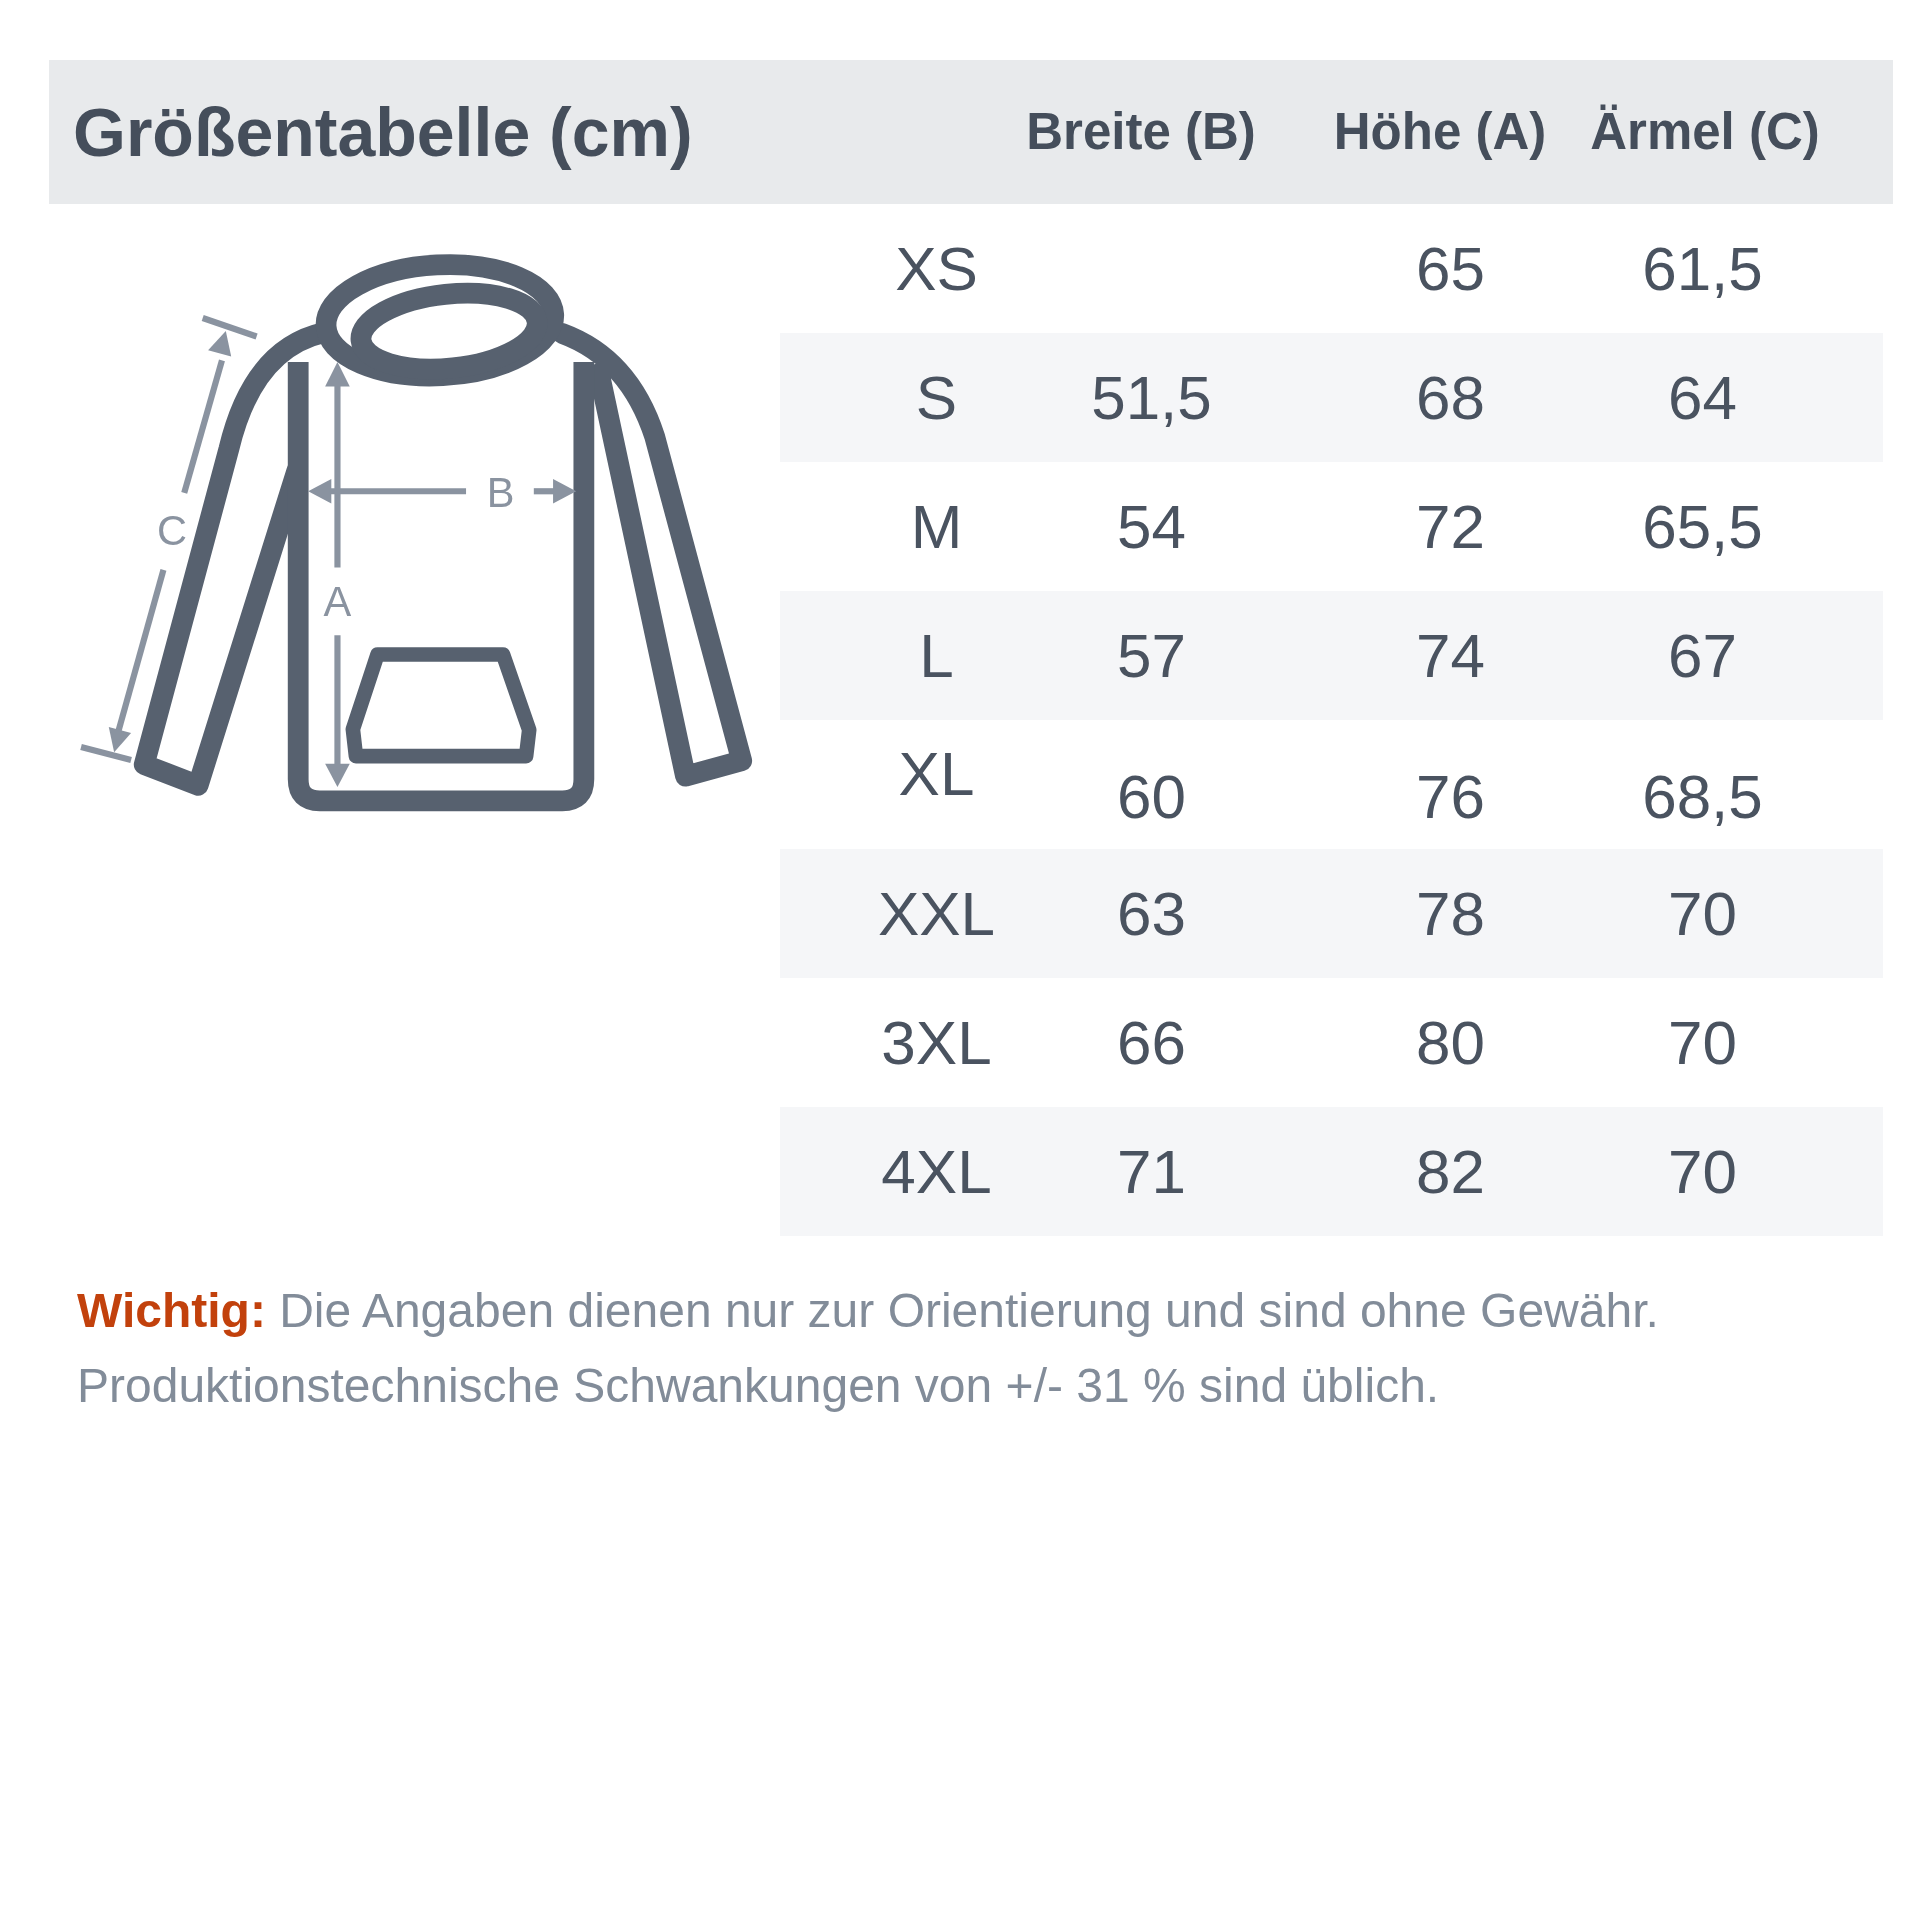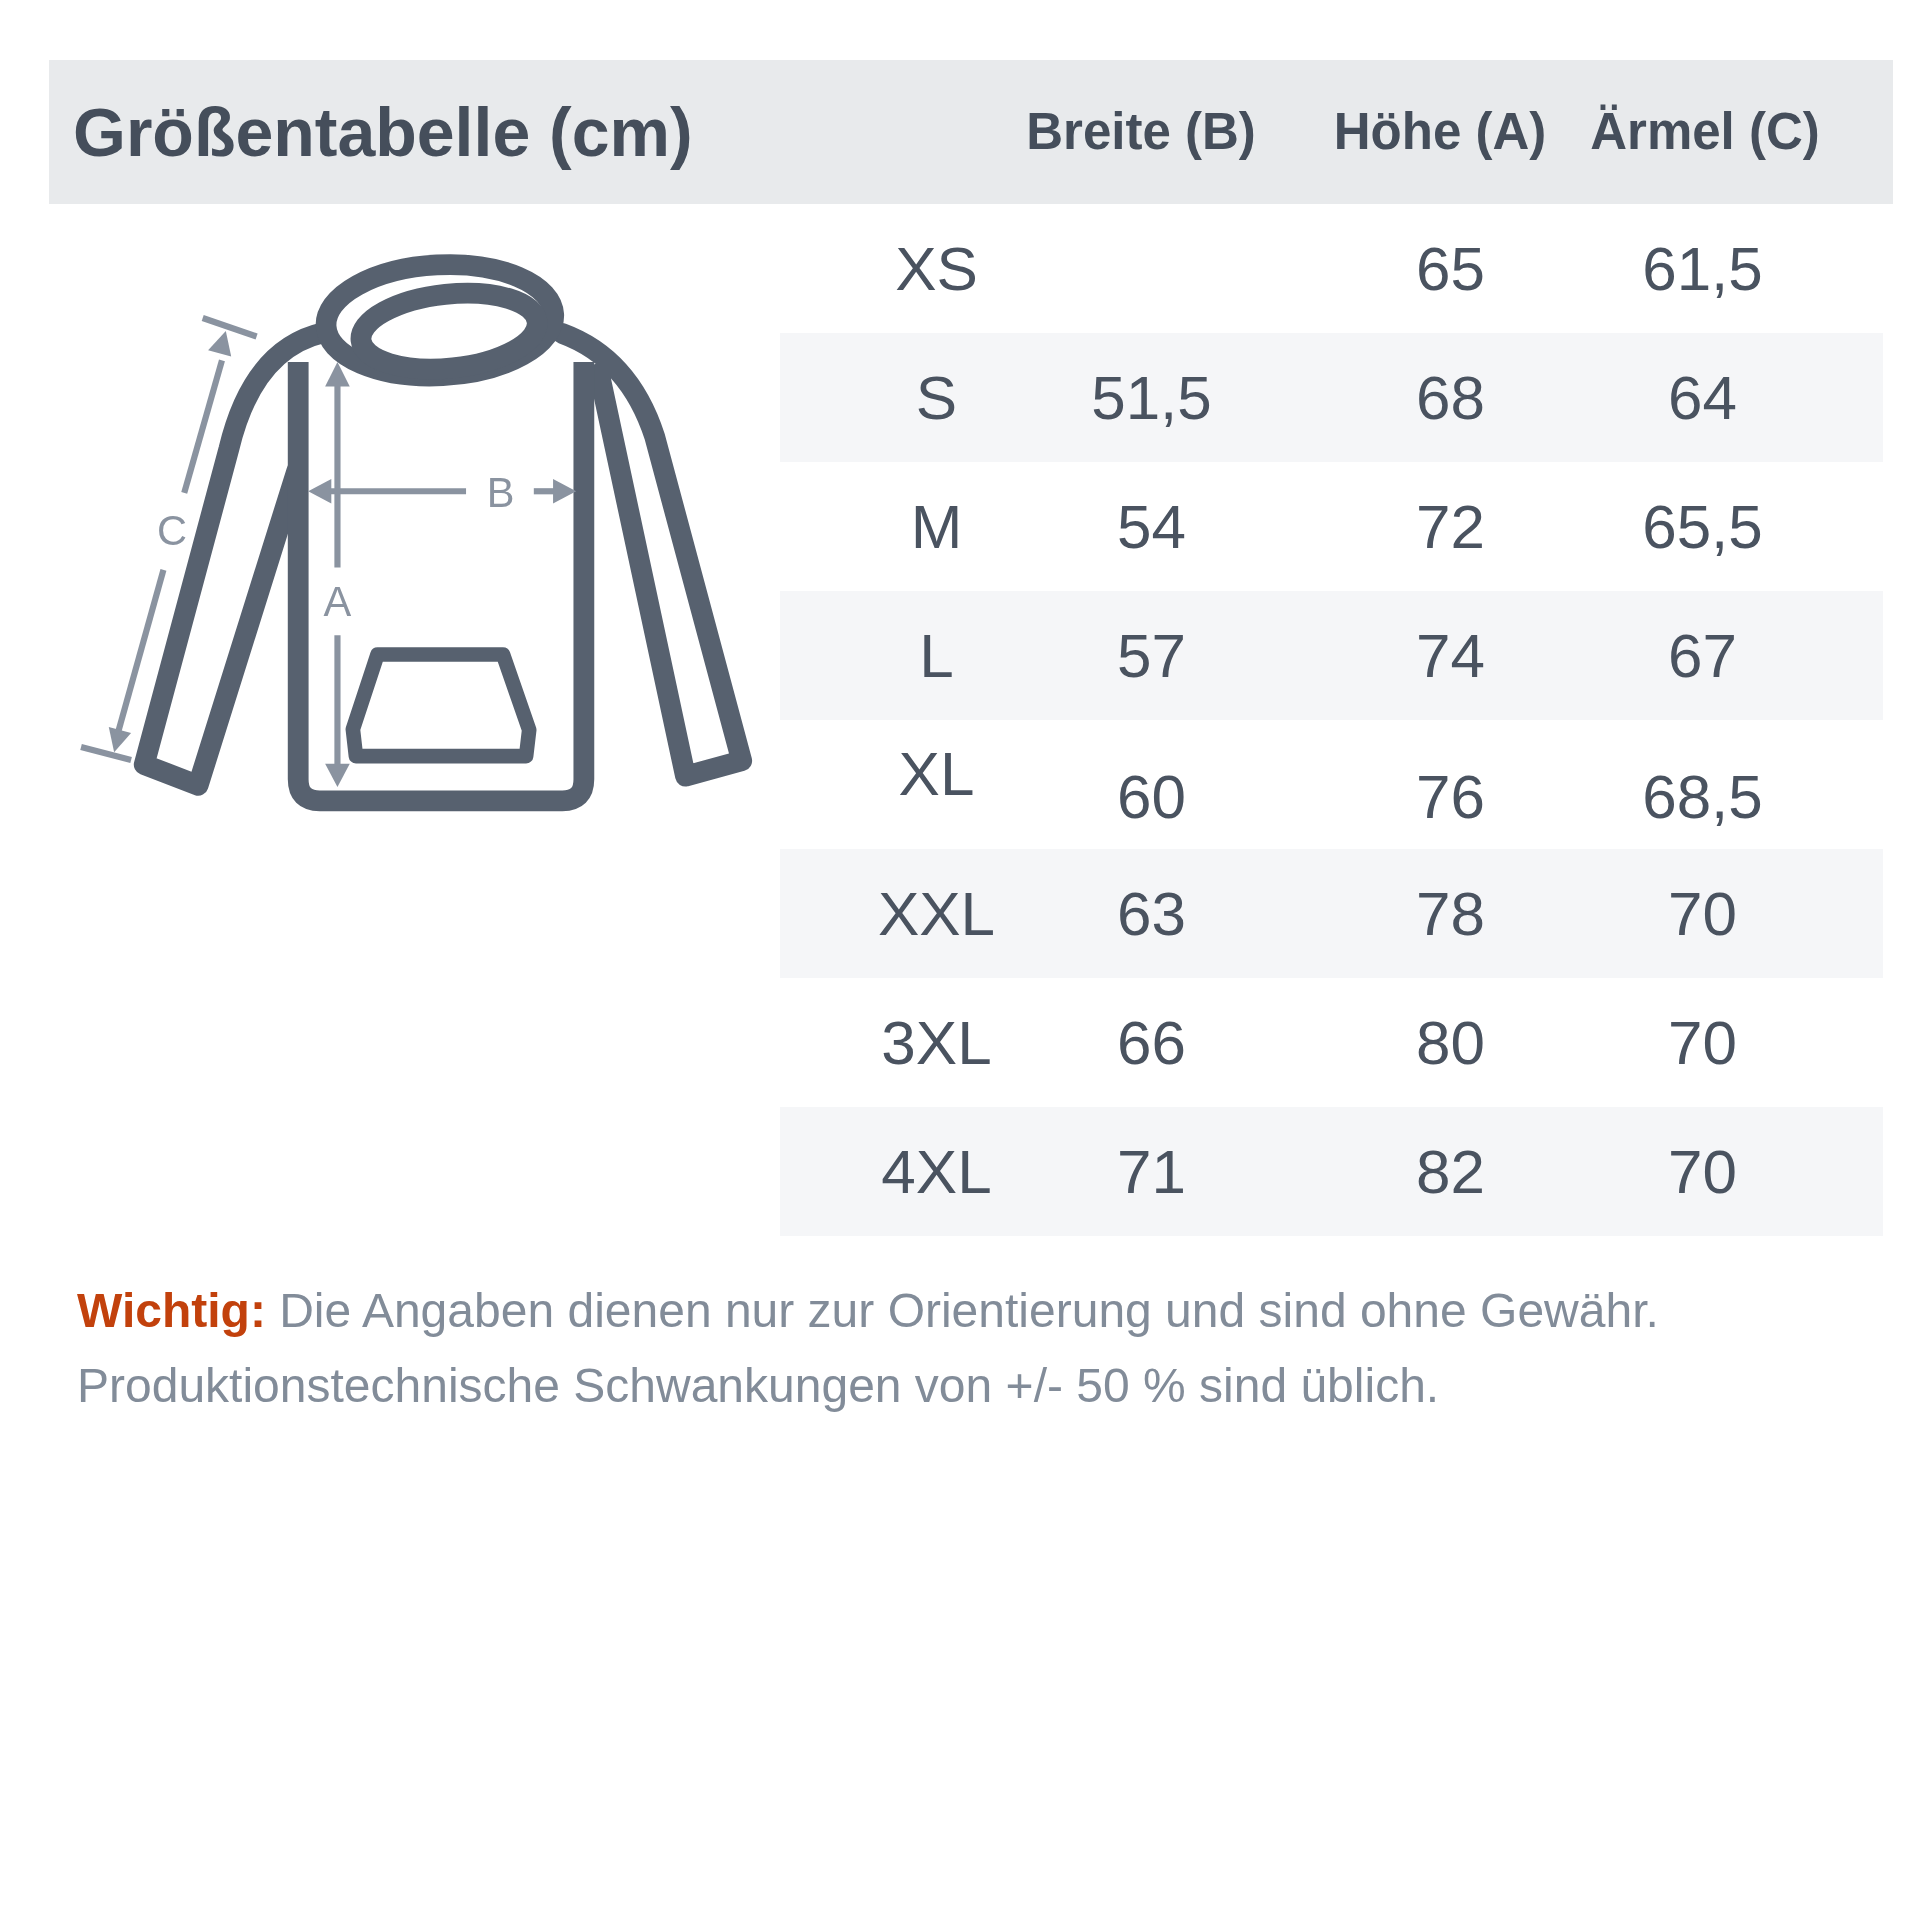--- a/index.html
+++ b/index.html
@@ -167,17 +167,17 @@
         <div class="band"></div>
         <span class="cell cell-size">4XL</span>
         <span class="cell cell-v1">71</span>
         <span class="cell cell-v2">82</span>
         <span class="cell cell-v3">70</span>
       </div>
     </div>
 
   <div class="note">
     <div><b>Wichtig:</b><span> Die Angaben dienen nur zur Orientierung und sind ohne Gewähr.</span></div>
-    <div>Produktionstechnische Schwankungen von +/- 50 % sind üblich.</div>
+    <div>Produktionstechnische Schwankungen von +/- 31 % sind üblich.</div>
   </div>
 
 </div>
 
 
 </body></html>

